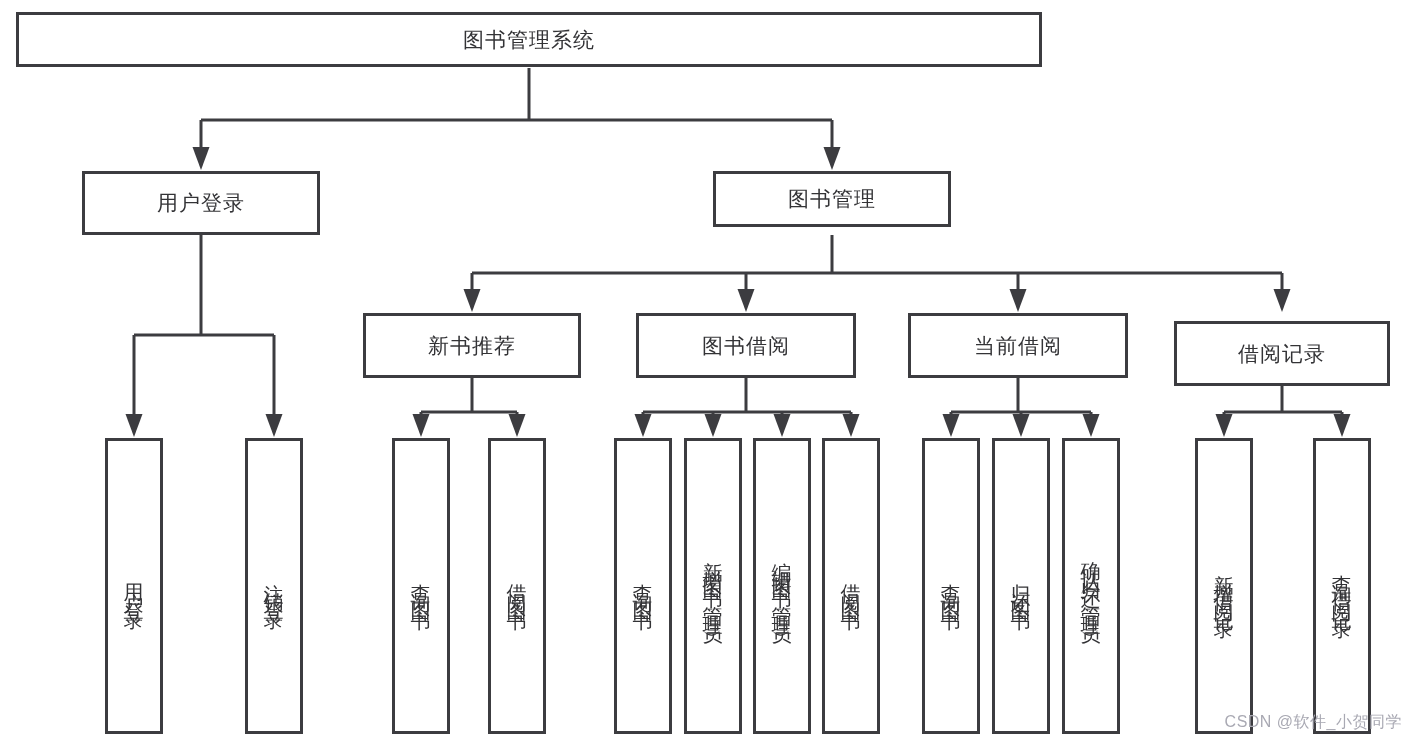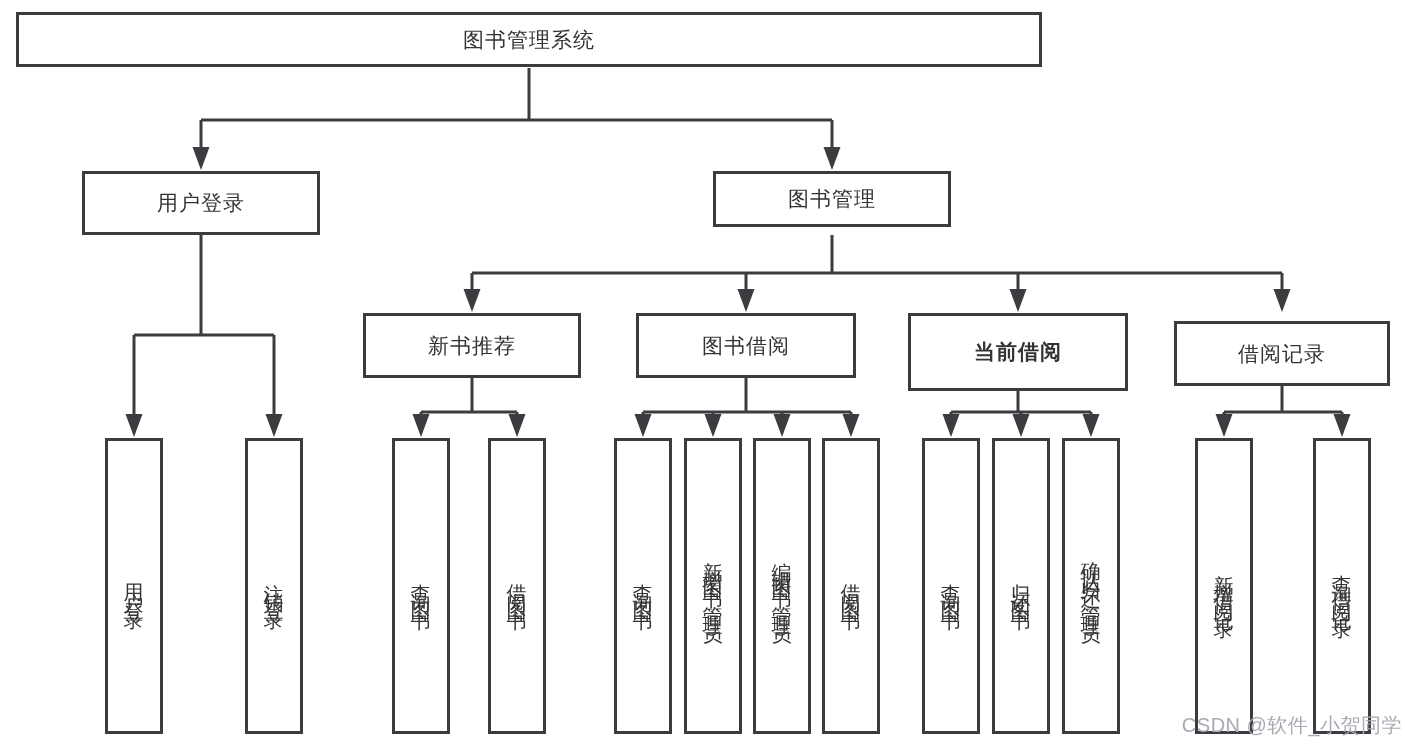--- a/index.html
+++ b/index.html
@@ -30,41 +30,41 @@
     white-space:nowrap;
   }
   
   #n-root{left:16px;top:12px;width:1026px;height:55px;}
   
   #n-user-login{left:82px;top:171px;width:238px;height:64px;}
   #n-book-mgmt{left:713px;top:171px;width:238px;height:56px;}
   
   #n-new-book-rec{left:363px;top:313px;width:218px;height:65px;}
   #n-book-borrow{left:636px;top:313px;width:220px;height:65px;}
-  #n-current-borrow{left:908px;top:313px;width:220px;height:78px;font-weight:bold;}
+  #n-current-borrow{left:908px;top:313px;width:220px;height:65px;}
   #n-borrow-records{left:1174px;top:313px;width:216px;height:65px;margin-top:8px;}
   
   .leaf{top:438px;width:58px;height:296px;}
   #n-leaf-user-login{left:105px;}
   #n-leaf-logout{left:245px;}
   #n-leaf-rec-query{left:392px;}
   #n-leaf-rec-borrow{left:488px;}
   #n-leaf-bb-query{left:614px;}
   #n-leaf-bb-add{left:684px;}
   #n-leaf-bb-edit{left:753px;}
   #n-leaf-bb-borrow{left:822px;}
   #n-leaf-cb-query{left:922px;}
   #n-leaf-cb-return{left:992px;}
   #n-leaf-cb-confirm{left:1062px;}
   #n-leaf-br-add{left:1195px;}
   #n-leaf-br-query{left:1313px;}
   
   #watermark{
     position:absolute;right:3px;top:712px;
-    font-size:20px;color:var(--wm);letter-spacing:0.5px;
+    font-size:16px;color:var(--wm);letter-spacing:0.5px;
     z-index:5;white-space:nowrap;
   }
 </style>
 </head>
 <body>
 
 <div id="stage">
 
   <svg id="connectors" viewBox="0 0 1405 747" xmlns="http://www.w3.org/2000/svg" aria-hidden="true">
     <g>

